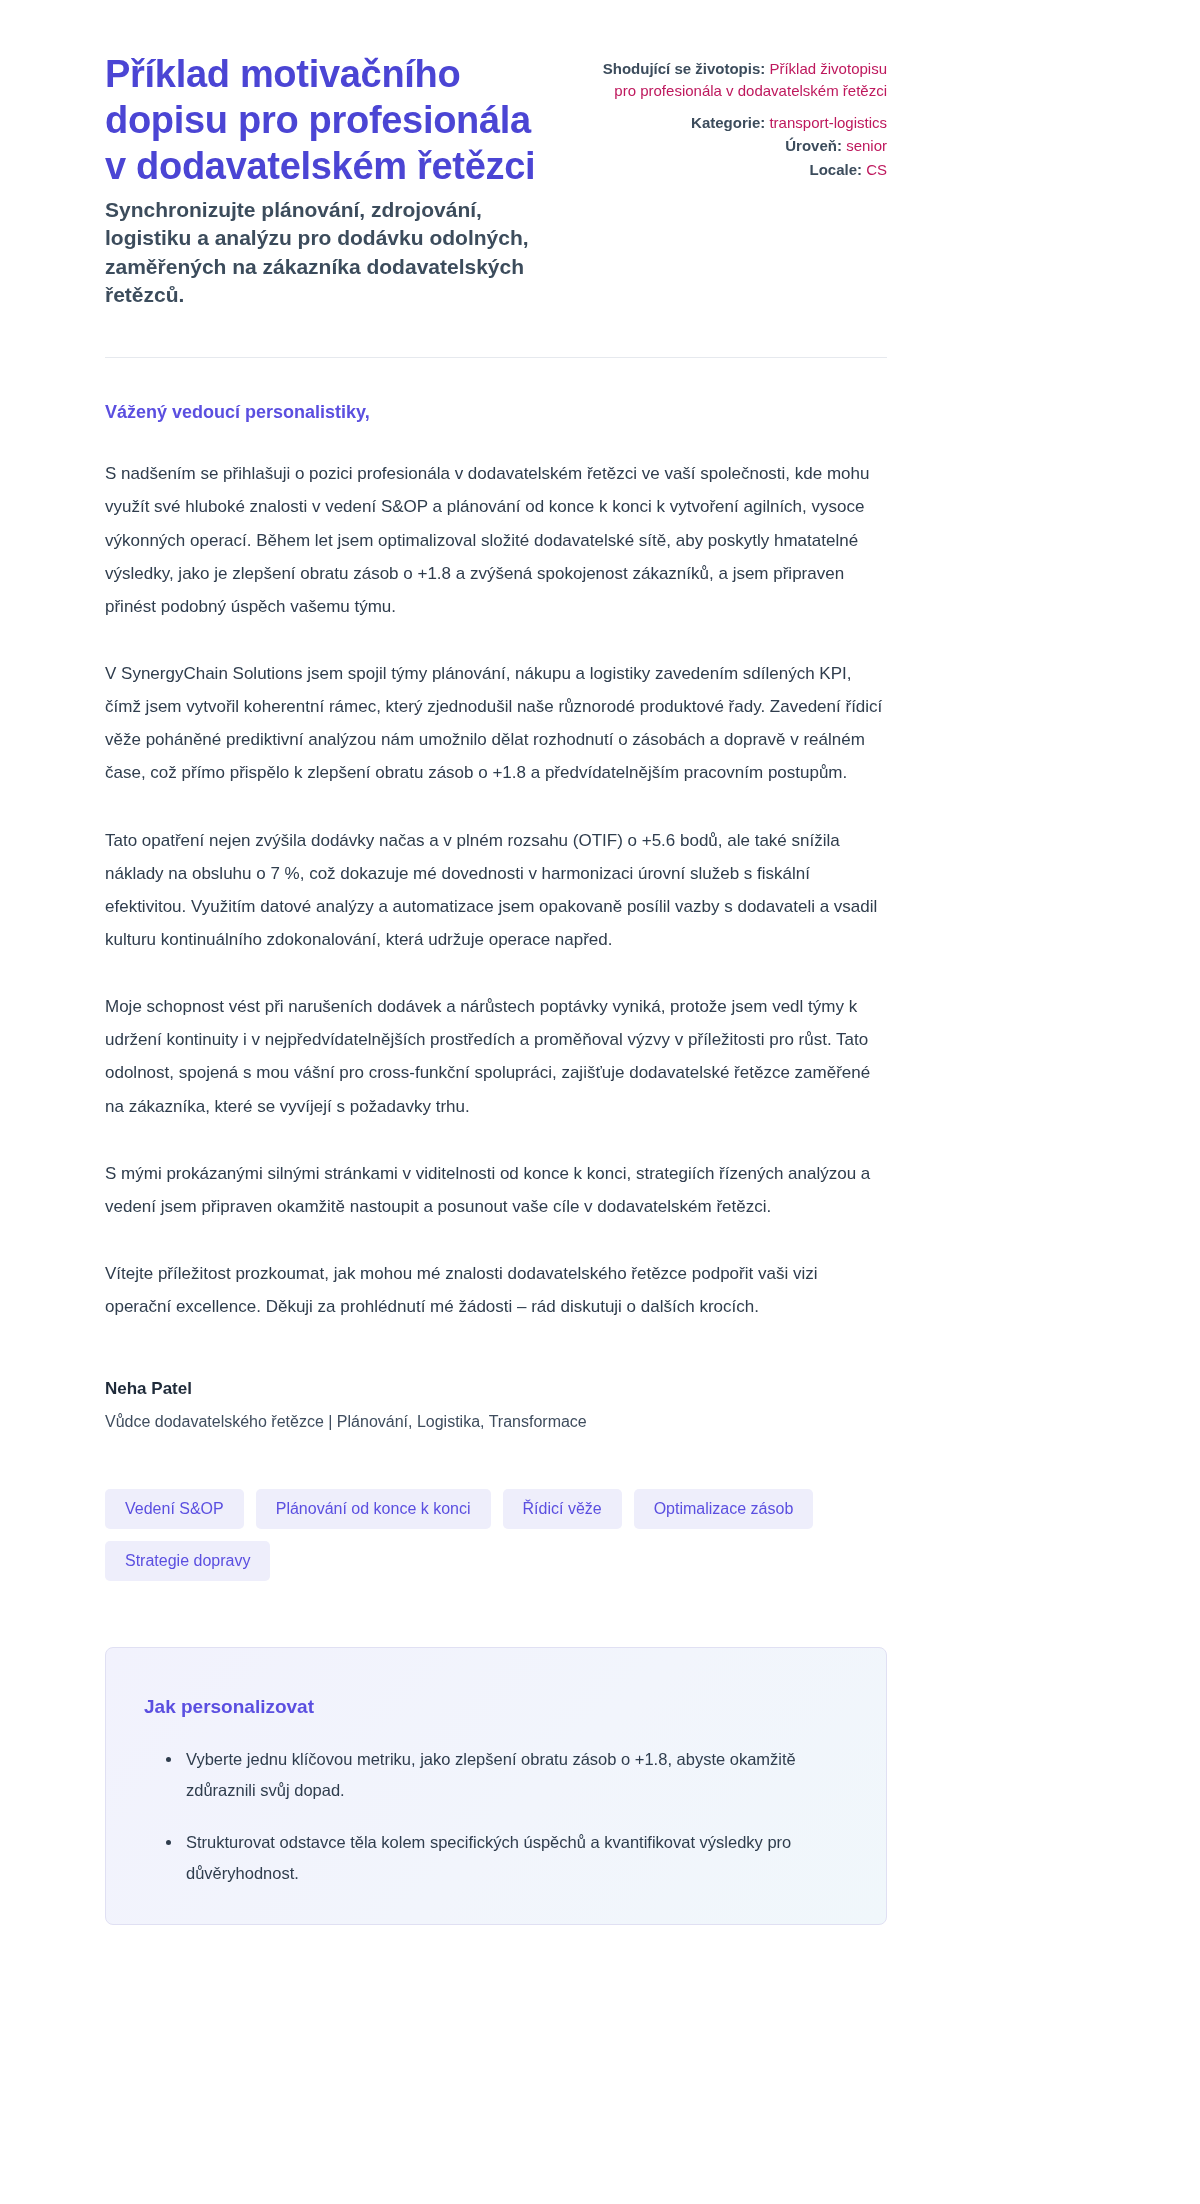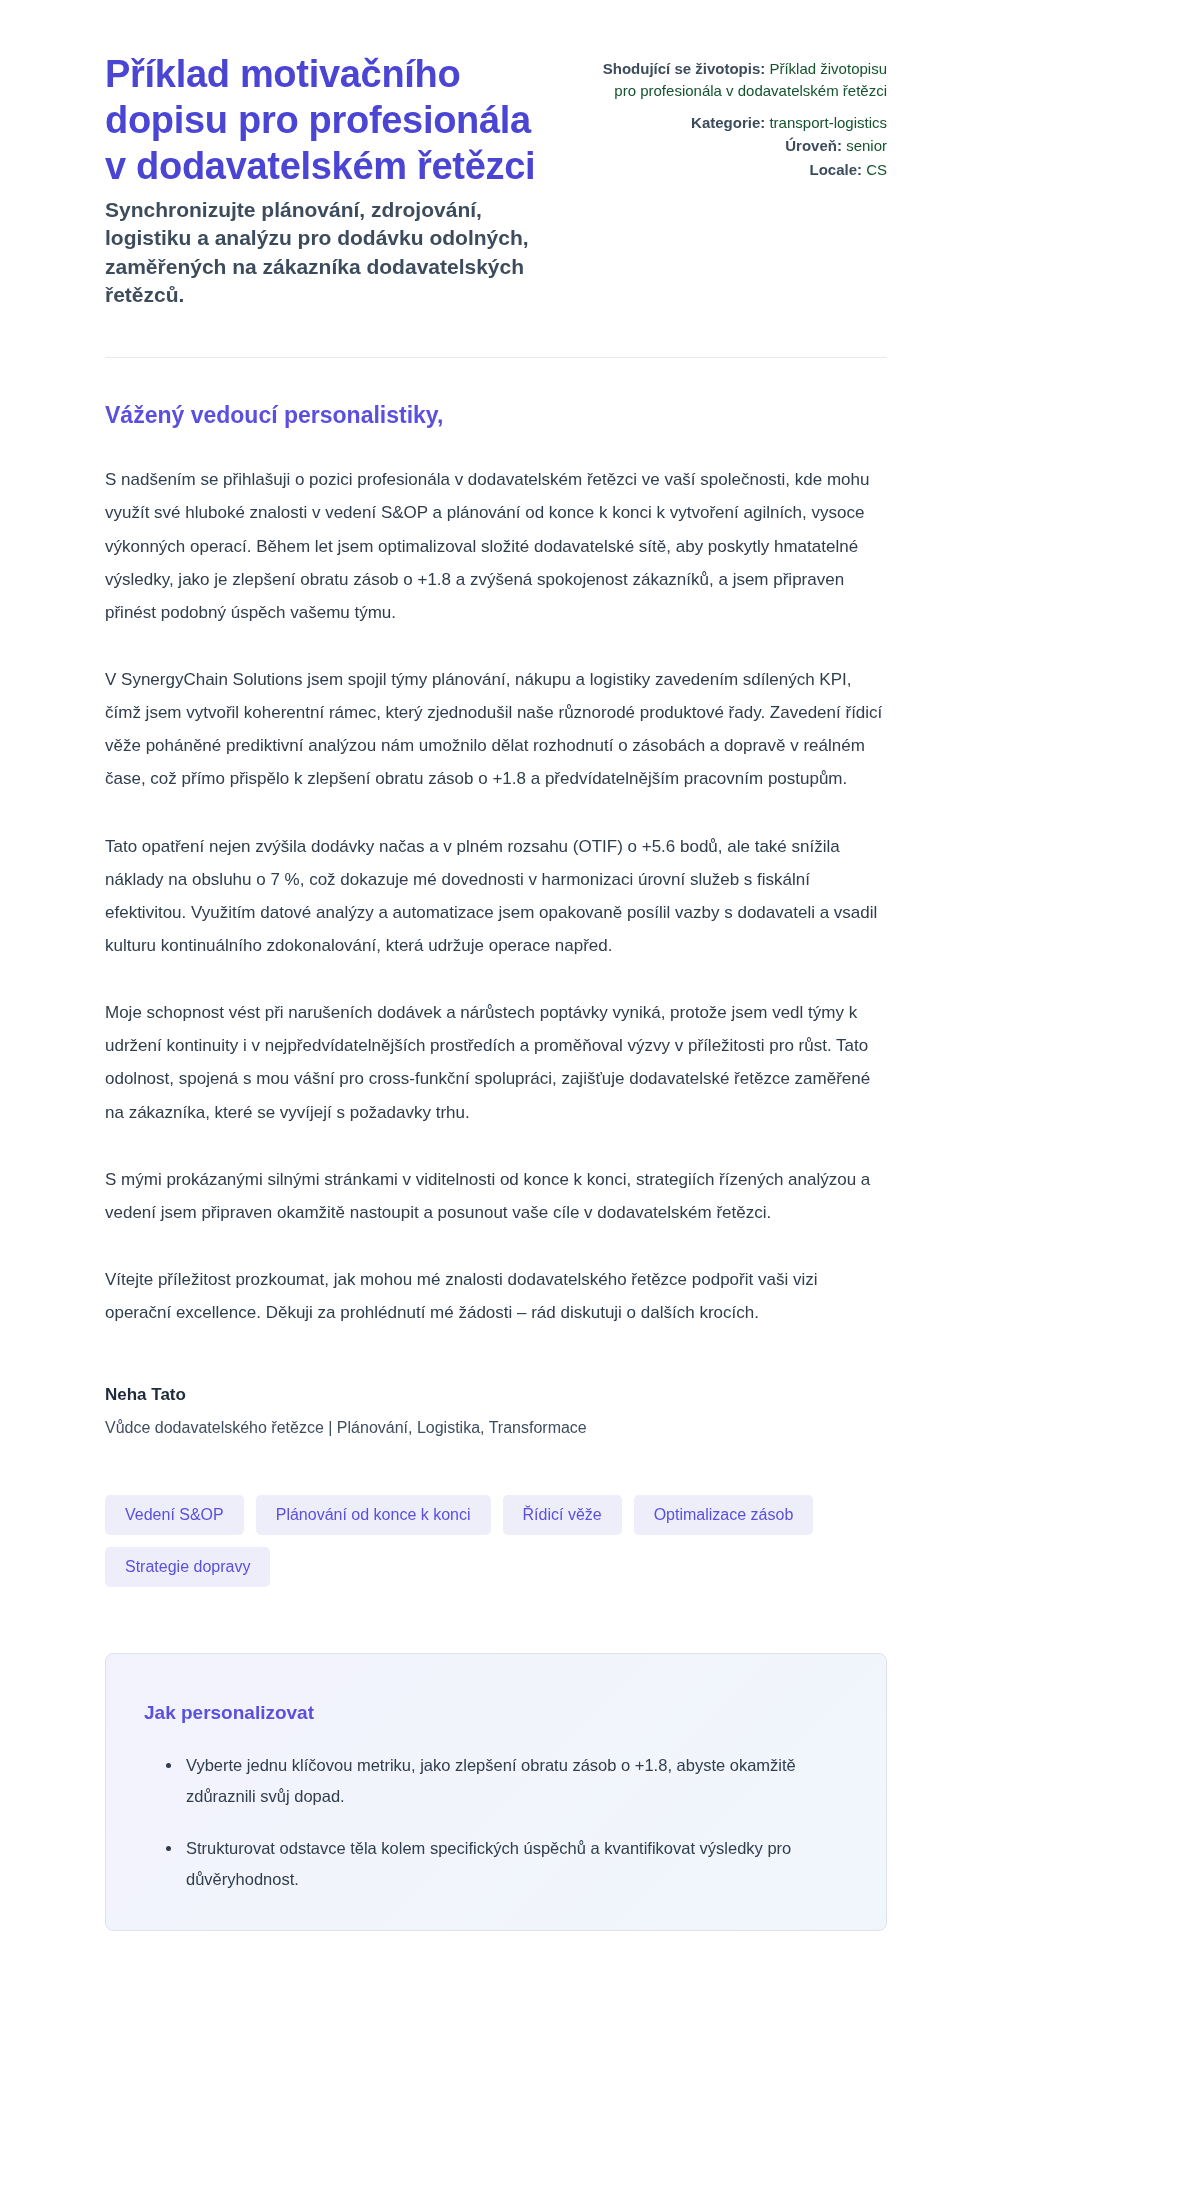--- a/index.html
+++ b/index.html
@@ -58,36 +58,36 @@
     color: #55667a;
     padding-top: 6px;
   }
   .meta-line { margin-bottom: 2px; }
   .meta-line.block { margin-bottom: 10px; }
   .meta-key {
     font-weight: bold;
     color: #3c4c5c;
     text-align: center;
   }
-  .meta-val { color: #14532d; }
+  .meta-val { color: #be185d; }
 
   .divider {
     margin: 48px 0 0 0;
     height: 1px;
     background: #e6e9ee;
     border: 0;
   }
 
   
   .letter {
     padding-top: 44px;
   }
   .salutation {
     margin: 0 0 34px 0;
-    font-size: 23px;
+    font-size: 18px;
     font-weight: bold;
     color: #5b4fe0;
   }
   .para {
     margin: 0 0 34px 0;
     font-size: 17px;
     line-height: 1.95;
     color: #2f3d4d;
   }
 
@@ -202,21 +202,21 @@
 
     <p class="para">S nadšením se přihlašuji o pozici profesionála v dodavatelském řetězci ve vaší společnosti, kde mohu využít své hluboké znalosti v vedení S&amp;OP a plánování od konce k konci k vytvoření agilních, vysoce výkonných operací. Během let jsem optimalizoval složité dodavatelské sítě, aby poskytly hmatatelné výsledky, jako je zlepšení obratu zásob o +1.8 a zvýšená spokojenost zákazníků, a jsem připraven přinést podobný úspěch vašemu týmu.</p>
     <p class="para">V SynergyChain Solutions jsem spojil týmy plánování, nákupu a logistiky zavedením sdílených KPI, čímž jsem vytvořil koherentní rámec, který zjednodušil naše různorodé produktové řady. Zavedení řídicí věže poháněné prediktivní analýzou nám umožnilo dělat rozhodnutí o zásobách a dopravě v reálném čase, což přímo přispělo k zlepšení obratu zásob o +1.8 a předvídatelnějším pracovním postupům.</p>
     <p class="para">Tato opatření nejen zvýšila dodávky načas a v plném rozsahu (OTIF) o +5.6 bodů, ale také snížila náklady na obsluhu o 7 %, což dokazuje mé dovednosti v harmonizaci úrovní služeb s fiskální efektivitou. Využitím datové analýzy a automatizace jsem opakovaně posílil vazby s dodavateli a vsadil kulturu kontinuálního zdokonalování, která udržuje operace napřed.</p>
     <p class="para">Moje schopnost vést při narušeních dodávek a nárůstech poptávky vyniká, protože jsem vedl týmy k udržení kontinuity i v nejpředvídatelnějších prostředích a proměňoval výzvy v příležitosti pro růst. Tato odolnost, spojená s mou vášní pro cross-funkční spolupráci, zajišťuje dodavatelské řetězce zaměřené na zákazníka, které se vyvíjejí s požadavky trhu.</p>
     <p class="para">S mými prokázanými silnými stránkami v viditelnosti od konce k konci, strategiích řízených analýzou a vedení jsem připraven okamžitě nastoupit a posunout vaše cíle v dodavatelském řetězci.</p>
     <p class="para">Vítejte příležitost prozkoumat, jak mohou mé znalosti dodavatelského řetězce podpořit vaši vizi operační excellence. Děkuji za prohlédnutí mé žádosti – rád diskutuji o dalších krocích.</p>
   </div>
 
   <div class="signature">
-    <p class="sign-name">Neha Tato</p>
+    <p class="sign-name">Neha Patel</p>
     <p class="sign-role">Vůdce dodavatelského řetězce | Plánování, Logistika, Transformace</p>
   </div>
 
   <div class="tags">
     <span class="tag">Vedení S&amp;OP</span>
     <span class="tag">Plánování od konce k konci</span>
     <span class="tag">Řídicí věže</span>
     <span class="tag">Optimalizace zásob</span>
     <span class="tag">Strategie dopravy</span>
   </div>

